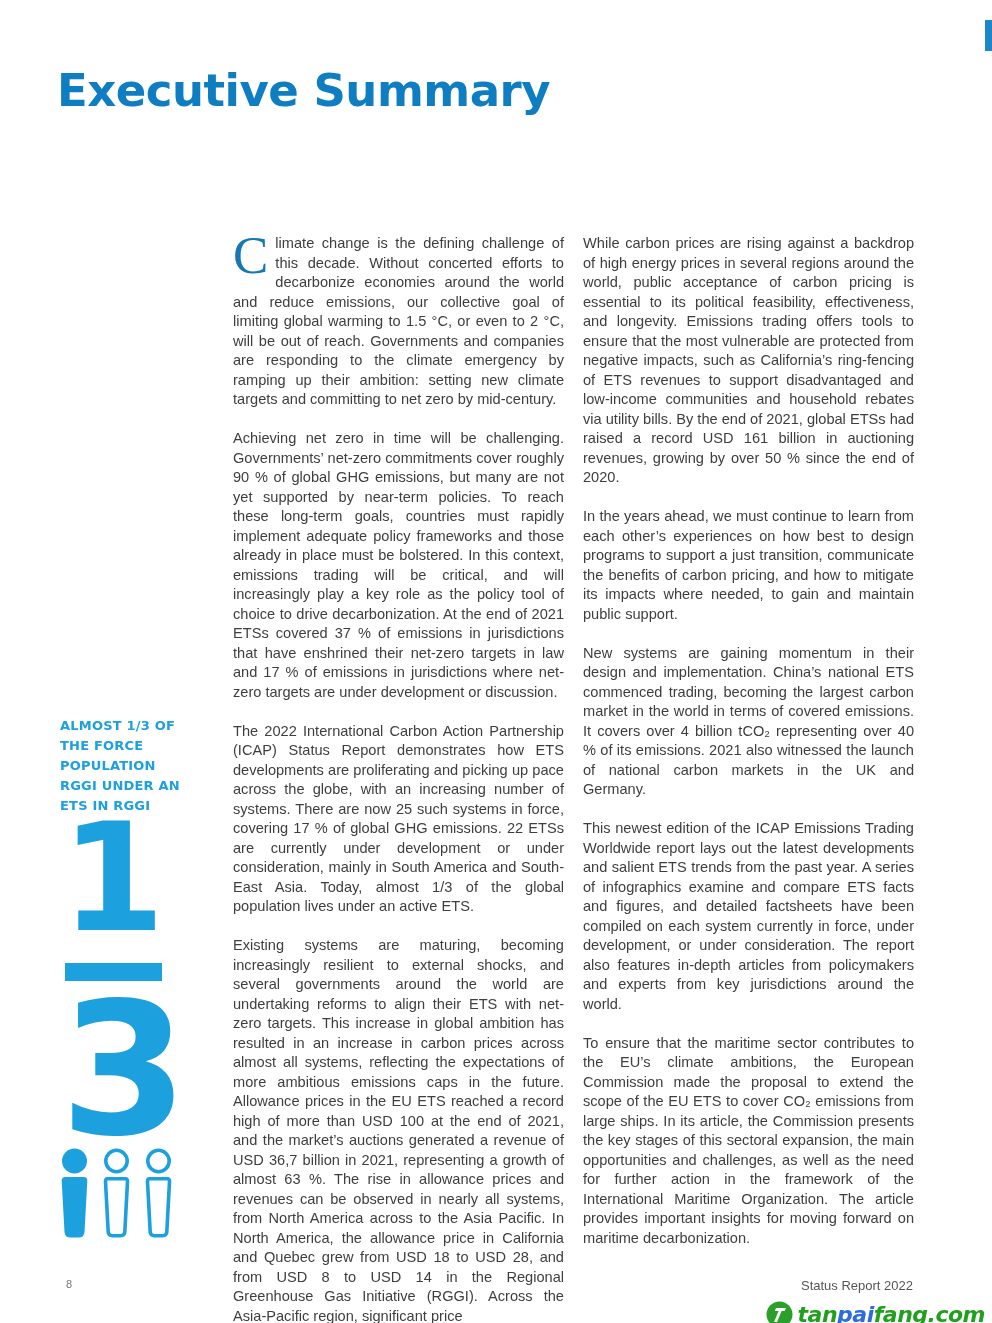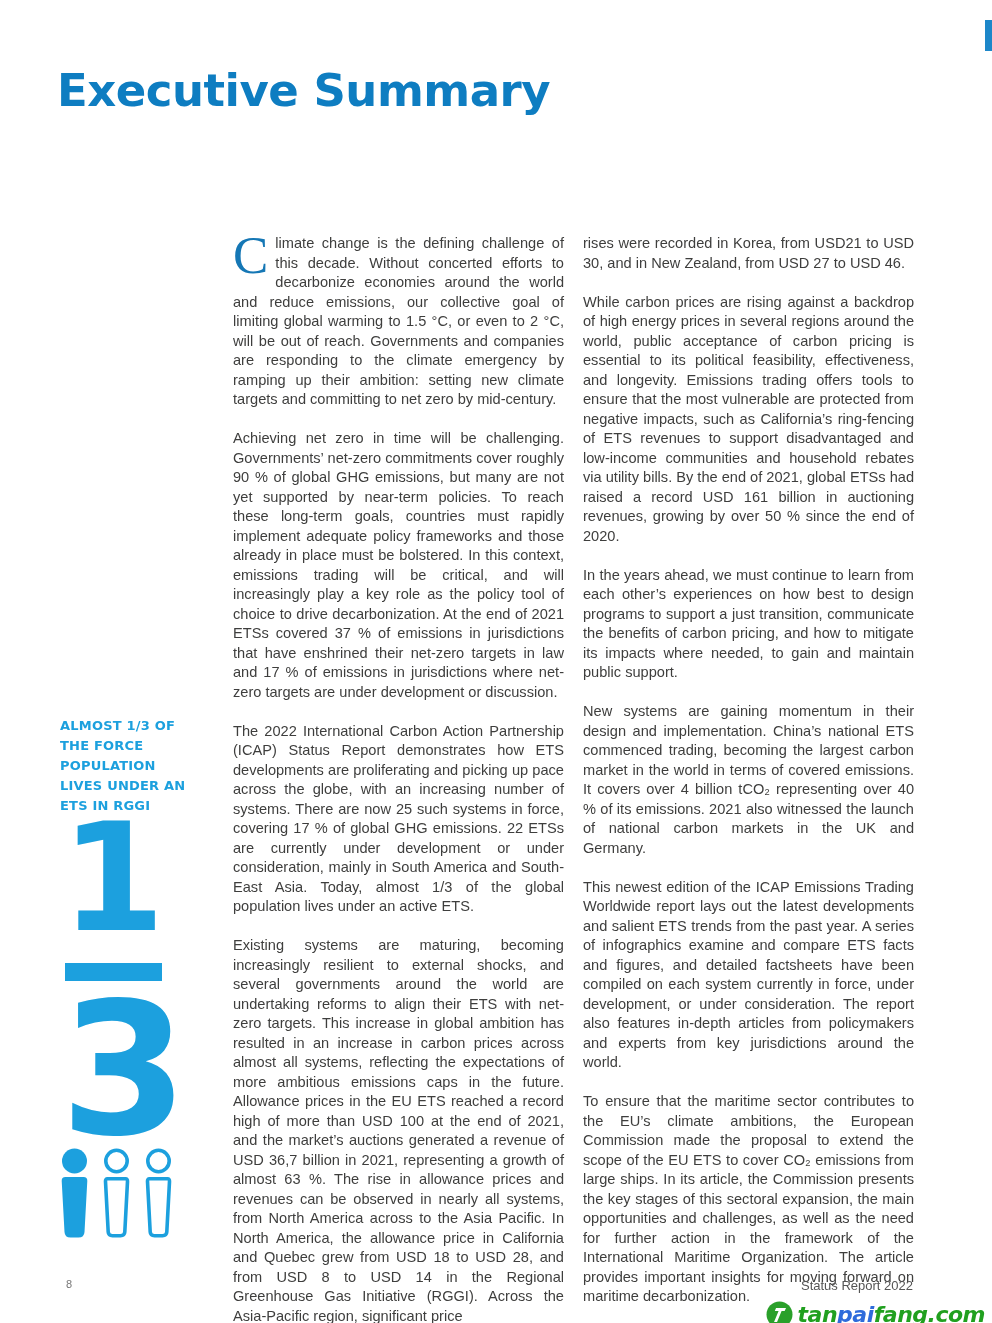--- a/index.html
+++ b/index.html
@@ -99,21 +99,21 @@
   <div class="corner-tab"></div>
 
   <h1 class="page-title">Executive Summary</h1>
 
   <aside>
     <div class="callout">
       <div class="callout-label">
         <div>ALMOST 1/3 OF</div>
         <div>THE FORCE</div>
         <div>POPULATION</div>
-        <div>LIVES UNDER AN</div>
+        <div>RGGI UNDER AN</div>
         <div>ETS IN RGGI</div>
       </div>
     </div>
 
     <div class="fraction">
       <div class="frac-num">1</div>
       <div class="frac-bar"></div>
       <div class="frac-den">3</div>
     </div>
 
@@ -134,21 +134,20 @@
   </aside>
 
   <div class="col col-left">
     <p><span class="dropcap">C</span><span>limate change is the defining challenge of this decade. Without concerted efforts to decarbonize economies around the world and reduce emissions, our collective goal of limiting global warming to 1.5 °C, or even to 2 °C, will be out of reach. Governments and companies are responding to the climate emergency by ramping up their ambition: setting new climate targets and committing to net zero by mid-century.</span></p>
     <p>Achieving net zero in time will be challenging. Governments’ net-zero commitments cover roughly 90 % of global GHG emissions, but many are not yet supported by near-term policies. To reach these long-term goals, countries must rapidly implement adequate policy frameworks and those already in place must be bolstered. In this context, emissions trading will be critical, and will increasingly play a key role as the policy tool of choice to drive decarbonization. At the end of 2021 ETSs covered 37 % of emissions in jurisdictions that have enshrined their net-zero targets in law and 17 % of emissions in jurisdictions where net-zero targets are under development or discussion.</p>
     <p>The 2022 International Carbon Action Partnership (ICAP) Status Report demonstrates how ETS developments are proliferating and picking up pace across the globe, with an increasing number of systems. There are now 25 such systems in force, covering 17 % of global GHG emissions. 22 ETSs are currently under development or under consideration, mainly in South America and South-East Asia. Today, almost 1/3 of the global population lives under an active ETS.</p>
     <p>Existing systems are maturing, becoming increasingly resilient to external shocks, and several governments around the world are undertaking reforms to align their ETS with net-zero targets. This increase in global ambition has resulted in an increase in carbon prices across almost all systems, reflecting the expectations of more ambitious emissions caps in the future. Allowance prices in the EU ETS reached a record high of more than USD 100 at the end of 2021, and the market’s auctions generated a revenue of USD 36,7 billion in 2021, representing a growth of almost 63 %. The rise in allowance prices and revenues can be observed in nearly all systems, from North America across to the Asia Pacific. In North America, the allowance price in California and Quebec grew from USD 18 to USD 28, and from USD 8 to USD 14 in the Regional Greenhouse Gas Initiative (RGGI). Across the Asia-Pacific region, significant price</p>
   </div>
 
   <div class="col col-right">
-    <p>rises were recorded in Korea, from USD21 to USD 30, and in New Zealand, from USD 27 to USD 46.</p>
     <p>While carbon prices are rising against a backdrop of high energy prices in several regions around the world, public acceptance of carbon pricing is essential to its political feasibility, effectiveness, and longevity. Emissions trading offers tools to ensure that the most vulnerable are protected from negative impacts, such as California’s ring-fencing of ETS revenues to support disadvantaged and low-income communities and household rebates via utility bills. By the end of 2021, global ETSs had raised a record USD 161 billion in auctioning revenues, growing by over 50 % since the end of 2020.</p>
     <p>In the years ahead, we must continue to learn from each other’s experiences on how best to design programs to support a just transition, communicate the benefits of carbon pricing, and how to mitigate its impacts where needed, to gain and maintain public support.</p>
     <p>New systems are gaining momentum in their design and implementation. China’s national ETS commenced trading, becoming the largest carbon market in the world in terms of covered emissions. It covers over 4 billion tCO₂ representing over 40 % of its emissions. 2021 also witnessed the launch of national carbon markets in the UK and Germany.</p>
     <p>This newest edition of the ICAP Emissions Trading Worldwide report lays out the latest developments and salient ETS trends from the past year. A series of infographics examine and compare ETS facts and figures, and detailed factsheets have been compiled on each system currently in force, under development, or under consideration. The report also features in-depth articles from policymakers and experts from key jurisdictions around the world.</p>
     <p>To ensure that the maritime sector contributes to the EU’s climate ambitions, the European Commission made the proposal to extend the scope of the EU ETS to cover CO₂ emissions from large ships. In its article, the Commission presents the key stages of this sectoral expansion, the main opportunities and challenges, as well as the need for further action in the framework of the International Maritime Organization. The article provides important insights for moving forward on maritime decarbonization.</p>
   </div>
 
   <div class="footer-page-num">8</div>
   <div class="footer-report">Status Report 2022</div>
 

